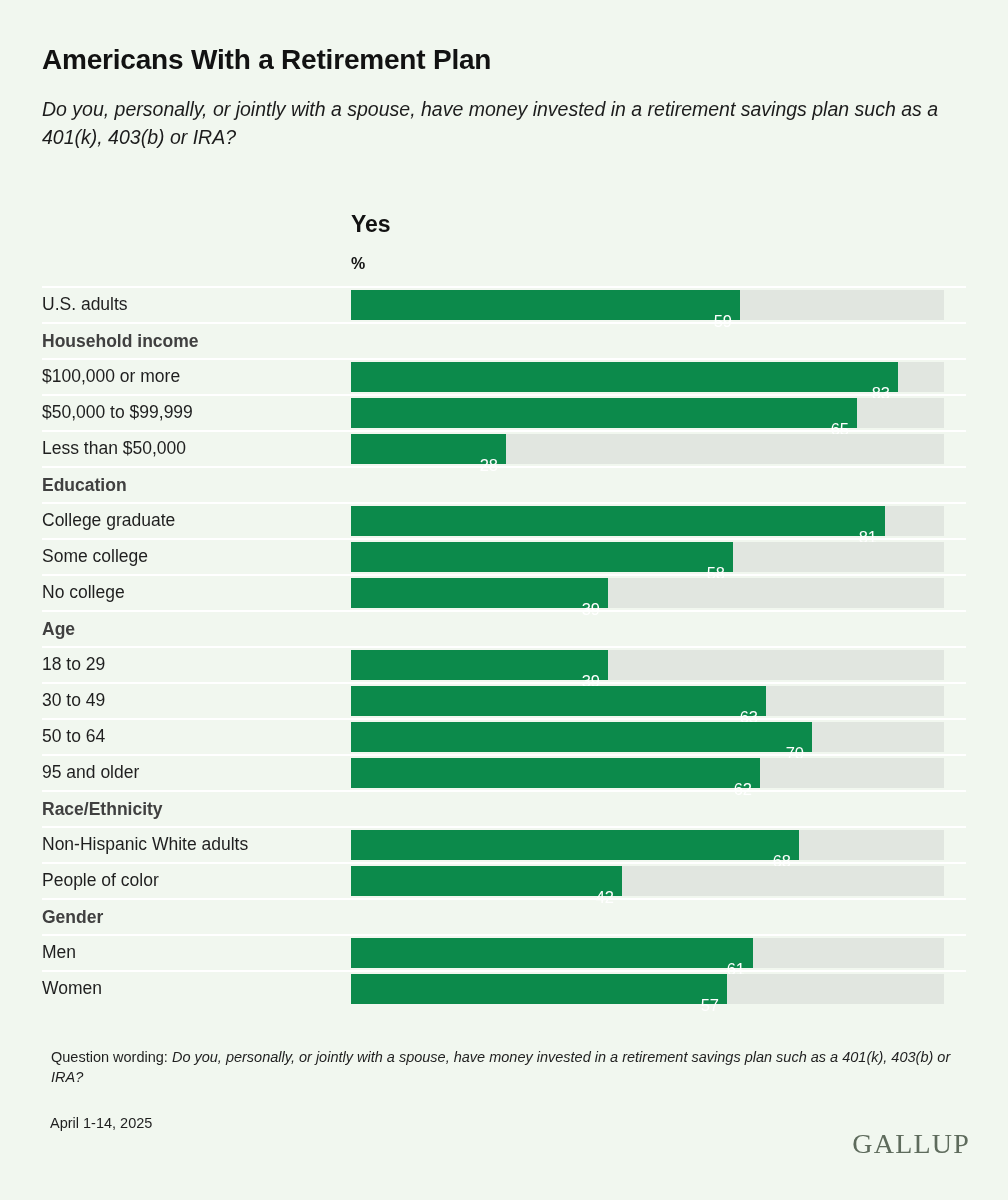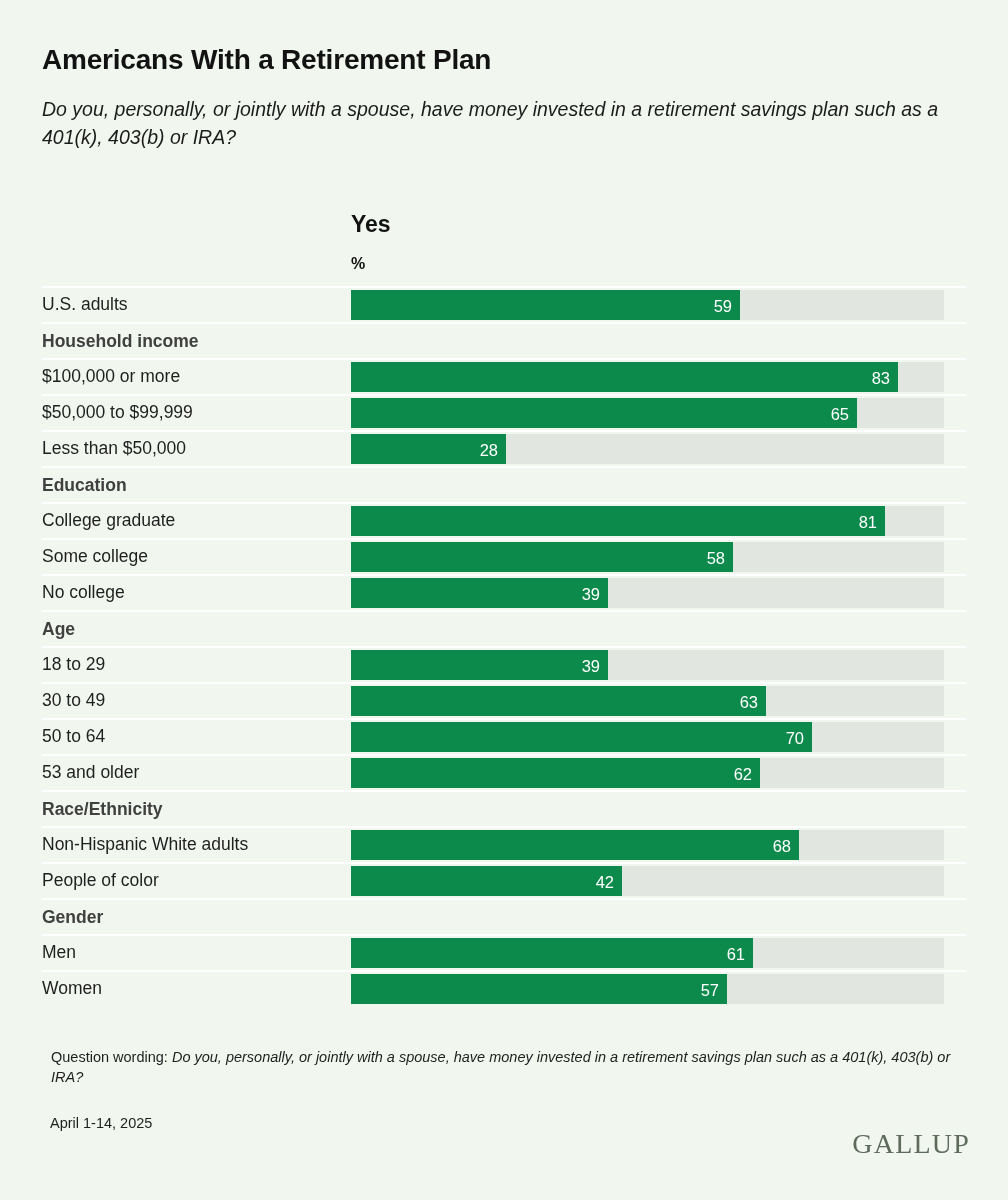--- a/index.html
+++ b/index.html
@@ -94,21 +94,21 @@
   .bar {
     position: absolute;
     left: 0;
     top: 0;
     height: 30px;
     background: #0c8a4b;
   }
   .bar-value {
     position: absolute;
     right: 8px;
-    top: 1px;
+    top: 16px;
     height: 30px;
     line-height: 30px;
     font-size: 16.5px;
     color: #ffffff;
   }
 
   
   .section {
     position: relative;
     height: 36px;
@@ -274,21 +274,21 @@
         <div class="sep"></div>
         <div class="row-label">50 to 64</div>
         <div class="track">
           <div class="bar" style="width:461px">
             <span class="bar-value">70</span>
           </div>
         </div>
       </div>
       <div class="row">
         <div class="sep"></div>
-        <div class="row-label">53 and older</div>
+        <div class="row-label">95 and older</div>
         <div class="track">
           <div class="bar" style="width:409px">
             <span class="bar-value">62</span>
           </div>
         </div>
       </div>
       <div class="section">
         <div class="sep"></div>
         <div class="section-label">Race/Ethnicity</div>
       </div>

